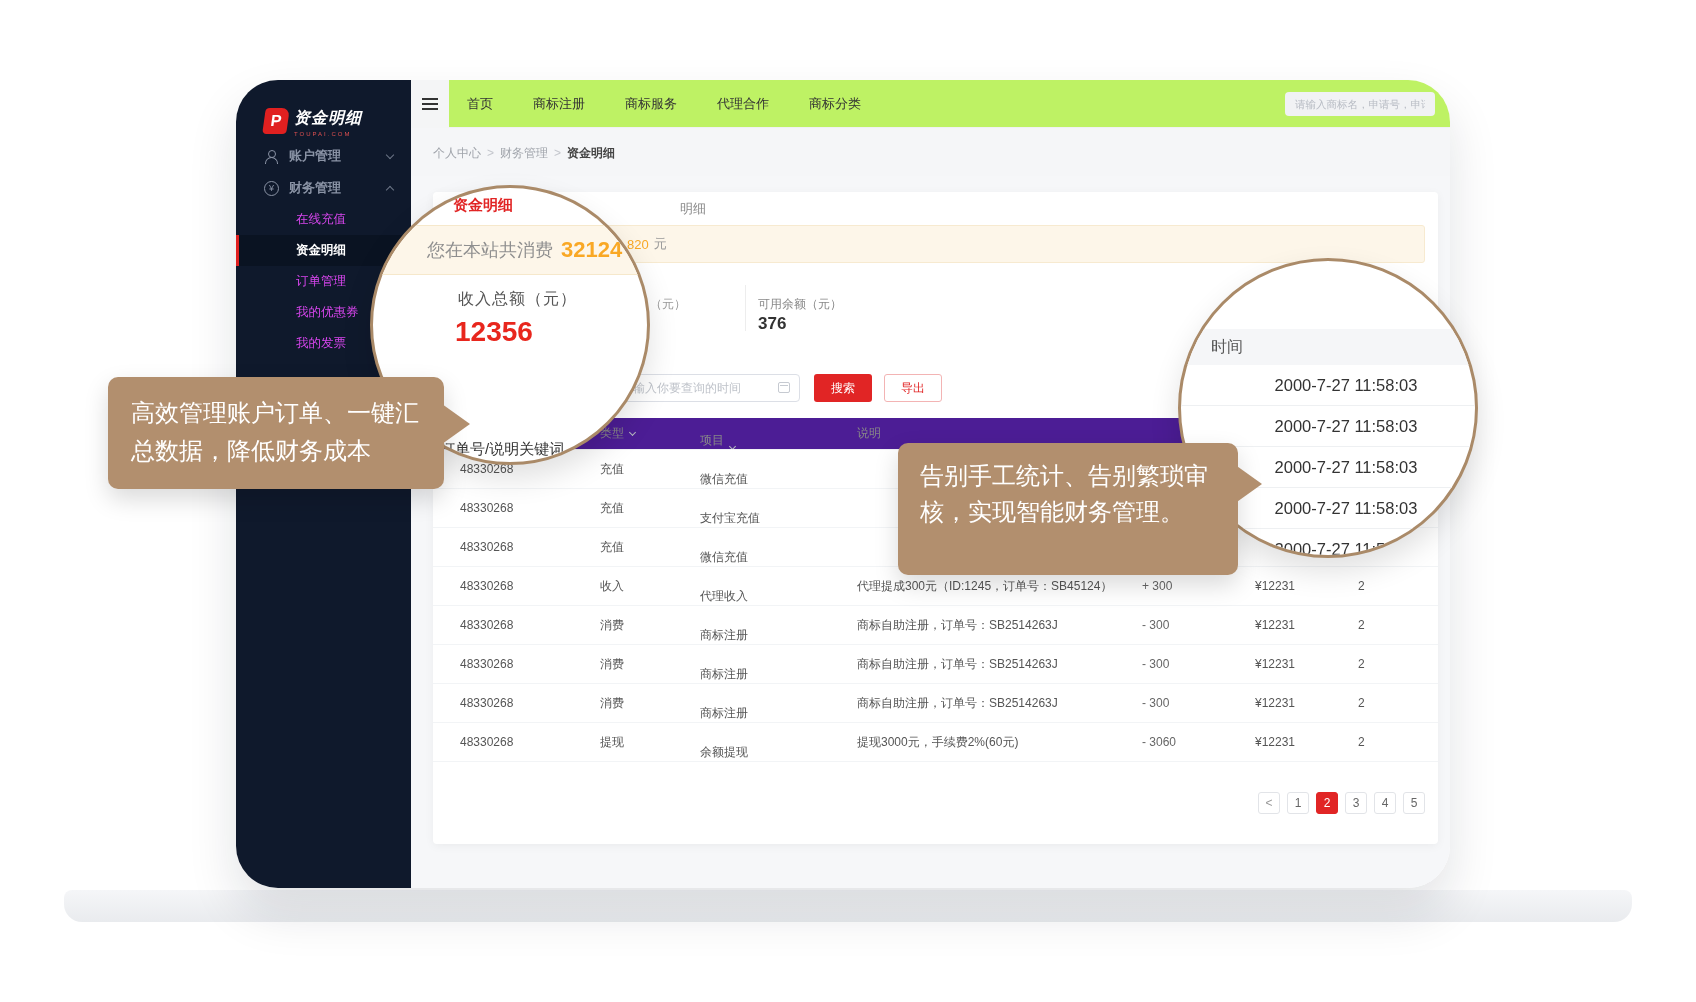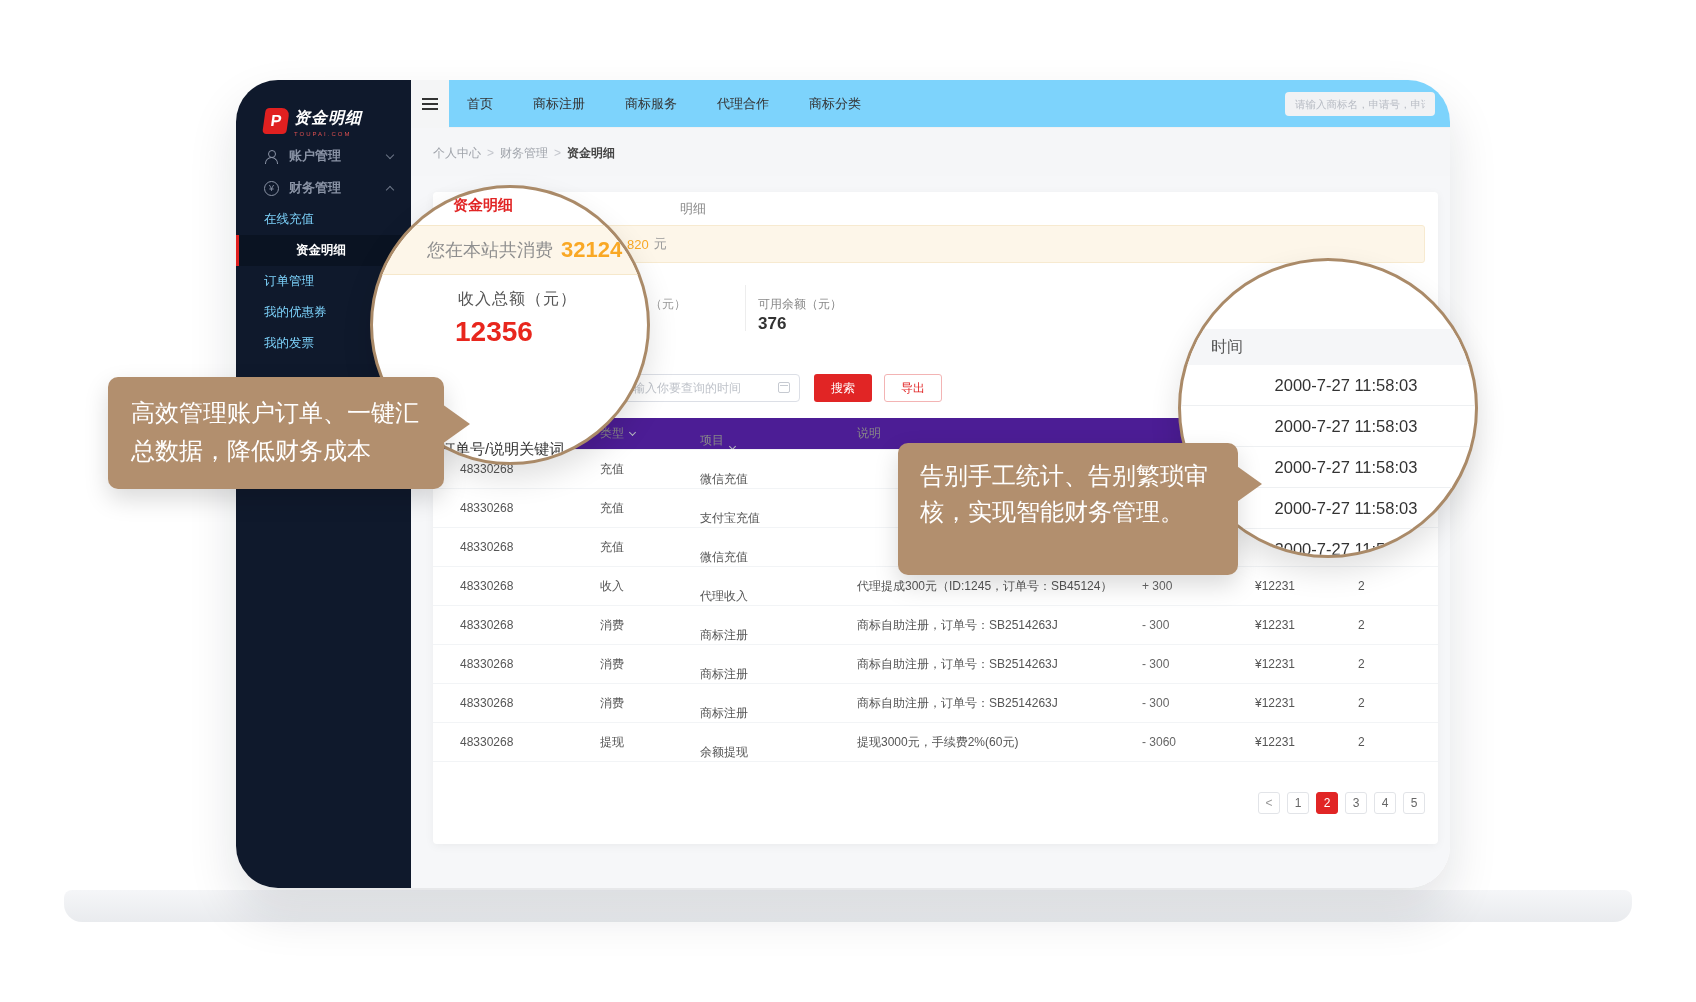--- a/index.html
+++ b/index.html
@@ -19,32 +19,32 @@
     transform:skewX(-8deg);color:#fff;font-weight:bold;font-size:16px;line-height:26px;text-align:center;}
   .logo-txt{margin-left:6px;color:#fff;font-size:16px;font-weight:bold;font-style:italic;letter-spacing:1px;}
   .logo-sub{margin-left:6px;color:#e05050;font-size:6px;letter-spacing:2px;margin-top:2px;}
   .side-item{position:absolute;left:0;width:175px;height:32px;display:flex;align-items:center;
     color:#8a93a5;font-size:13px;cursor:pointer;}
   .side-item .lbl{margin-left:10px;font-weight:bold;}
   .side-ico{width:15px;height:15px;margin-left:28px;position:relative;flex:0 0 auto;}
   .chev{position:absolute;right:18px;width:6px;height:6px;border-right:1.5px solid #6b7486;border-bottom:1.5px solid #6b7486;}
   .chev.down{transform:rotate(45deg);margin-top:-3px;}
   .chev.up{transform:rotate(-135deg);margin-top:3px;}
-  .side-sub{position:absolute;left:0;width:175px;height:31px;line-height:31px;padding-left:28px;
-    color:#7dd3fc;font-size:12.5px;cursor:pointer;}
+  .side-sub{position:absolute;left:0;width:175px;height:31px;line-height:31px;padding-left:60px;
+    color:#d946ef;font-size:12.5px;cursor:pointer;}
   .side-sub.active{background:#0a1322;color:#fff;border-left:3px solid #e02020;padding-left:57px;font-weight:bold;}
   .i-user:before{content:"";position:absolute;left:4px;top:1px;width:6px;height:6px;border:1.4px solid #8a93a5;border-radius:50%;}
   .i-user:after{content:"";position:absolute;left:1px;top:8px;width:11px;height:6px;border:1.4px solid #8a93a5;border-bottom:none;border-radius:7px 7px 0 0;}
   .i-fin{border:1.4px solid #8a93a5;border-radius:50%;}
   .i-fin:before{content:"¥";position:absolute;left:0;right:0;top:0;bottom:0;color:#8a93a5;font-size:9px;line-height:12px;text-align:center;}
   .i-tpl{border:1.4px solid #8a93a5;border-radius:2px;}
   .i-tpl:before{content:"";position:absolute;left:2px;top:4px;right:2px;height:1.4px;background:#8a93a5;}
 
   
-  .topnav{position:absolute;left:175px;top:0;width:1039px;height:48px;background:#7dd3fc;border-bottom:1px solid #f0f1f3;}
+  .topnav{position:absolute;left:175px;top:0;width:1039px;height:48px;background:#bef264;border-bottom:1px solid #f0f1f3;}
   .burger-zone{position:absolute;left:0;top:0;width:38px;height:48px;background:#f4f5f6;display:flex;align-items:center;justify-content:center;}
   .burger{width:16px;height:12px;display:flex;flex-direction:column;justify-content:space-between;}
   .burger i{display:block;height:2px;background:#333;}
   .nav-tabs{position:absolute;left:56px;top:0;height:48px;display:flex;align-items:center;gap:40px;}
   .nav-tab{font-size:13px;color:#333;cursor:pointer;white-space:nowrap;}
   .top-search{position:absolute;right:15px;top:12px;width:150px;height:24px;background:#f1f2f4;border:none;
     border-radius:4px;font-size:10.5px;color:#666;padding:0 10px;outline:none;}
   .top-search::placeholder{color:#b8bcc4;}
 
   

